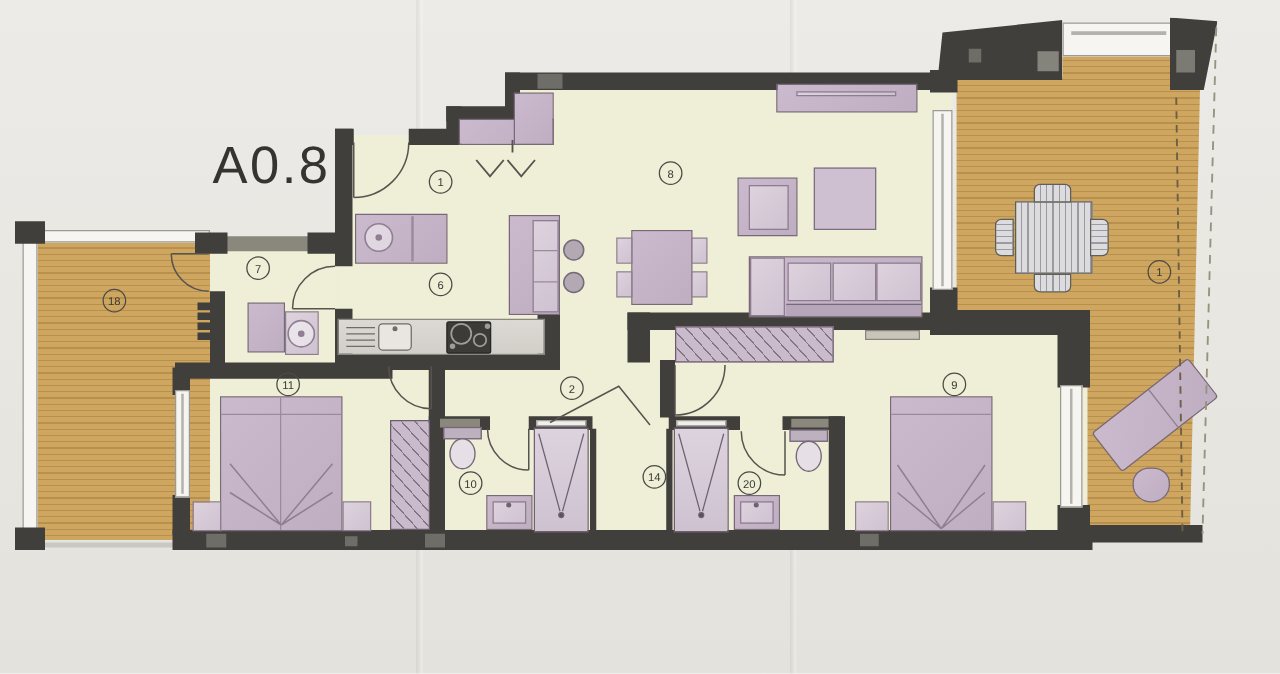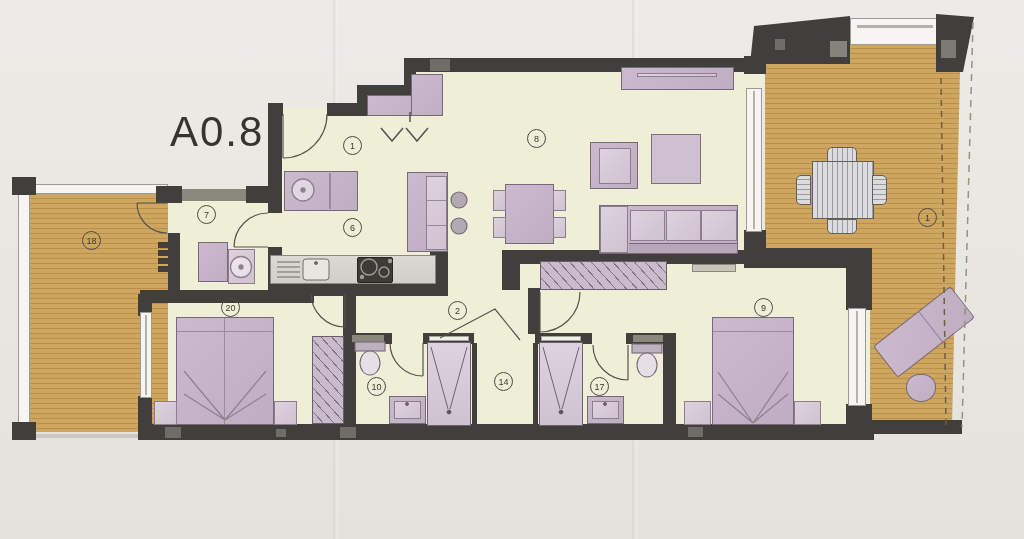--- a/index.html
+++ b/index.html
@@ -258,20 +258,20 @@
     <line x1="941" y1="78" x2="946" y2="426" stroke="#6d5f45" stroke-width="1.5" stroke-dasharray="6 5"></line>
     <line x1="973" y1="22" x2="962" y2="427" stroke="#98927f" stroke-width="1.5" stroke-dasharray="7 6"></line>
   </svg>
 
   <div class="badge" style="left:343px;top:136px;">1</div>
   <div class="badge" style="left:448px;top:301px;">2</div>
   <div class="badge" style="left:343px;top:218px;">6</div>
   <div class="badge" style="left:197px;top:205px;">7</div>
   <div class="badge" style="left:527px;top:129px;">8</div>
   <div class="badge" style="left:754px;top:298px;">9</div>
-  <div class="badge" style="left:221px;top:298px;">20</div>
-  <div class="badge" style="left:590px;top:377px;">17</div>
+  <div class="badge" style="left:221px;top:298px;">11</div>
+  <div class="badge" style="left:590px;top:377px;">20</div>
   <div class="badge" style="left:367px;top:377px;">10</div>
-  <div class="badge" style="left:494px;top:372px;">14</div>
+  <div class="badge" style="left:514px;top:372px;">14</div>
   <div class="badge" style="left:918px;top:208px;">1</div>
   <div class="badge" style="left:82px;top:231px;">18</div>
 
 </div>
 
 </body></html>

